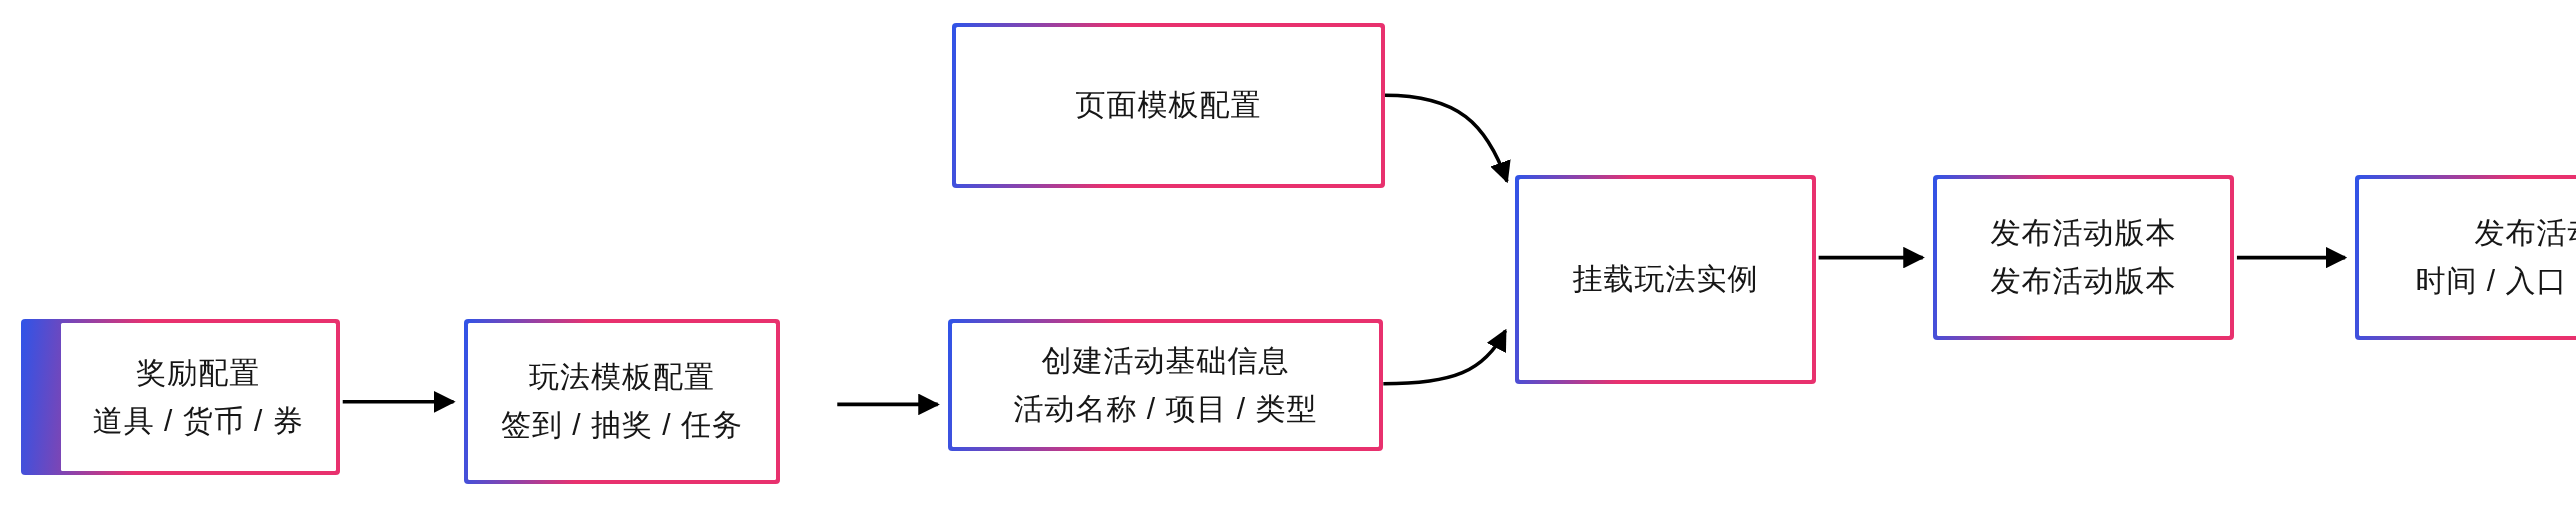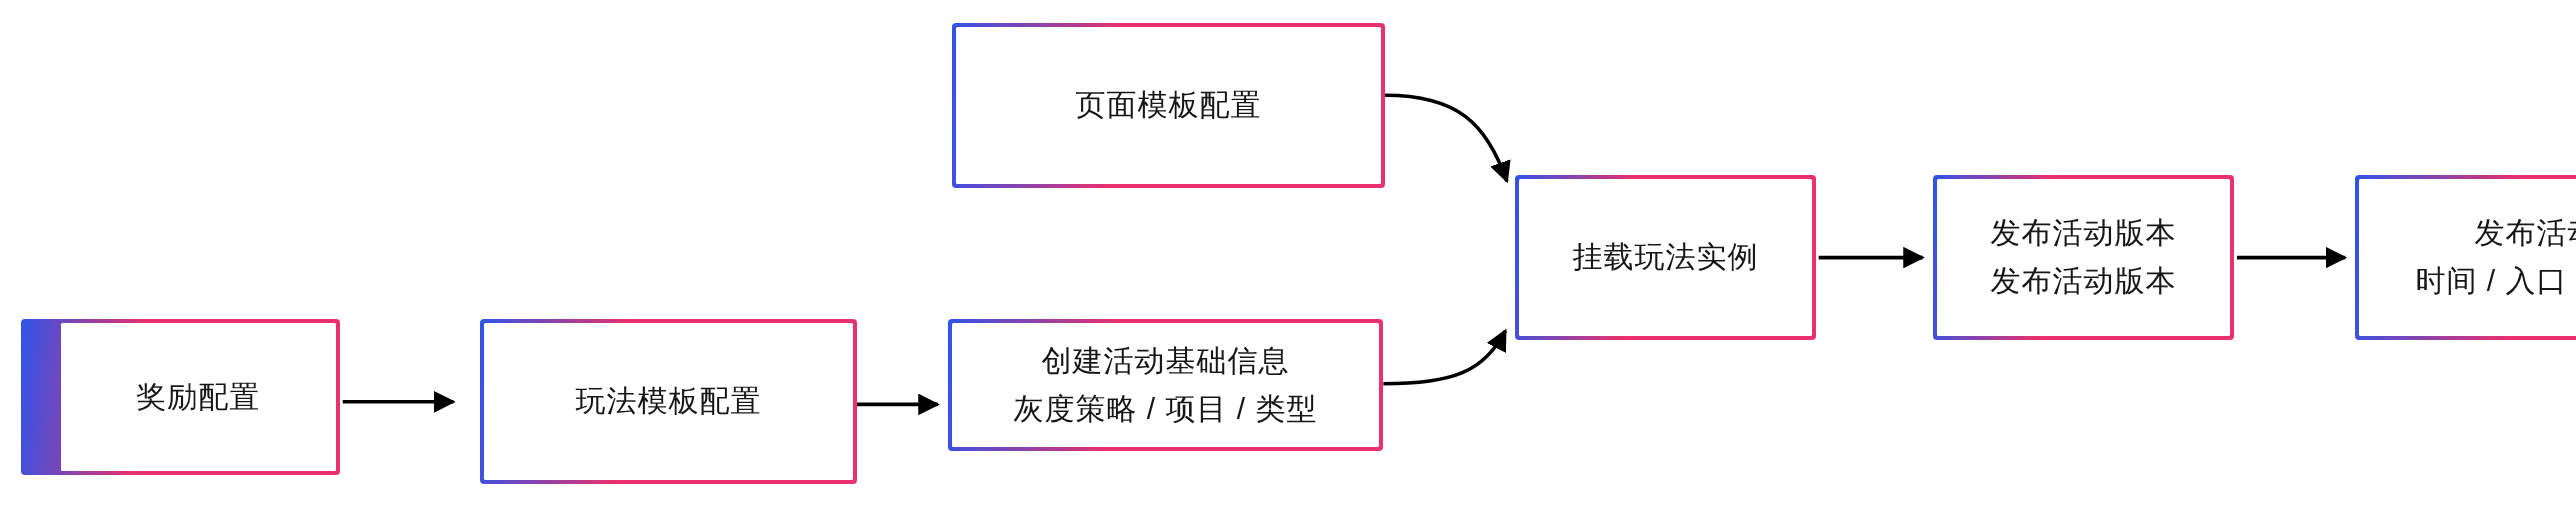--- a/index.html
+++ b/index.html
@@ -35,24 +35,24 @@
   .line {
     font-size: 30px;
     line-height: 1.15;
     color: var(--text);
     letter-spacing: 1px;
     white-space: nowrap;
   }
 
   
   #n-reward            { left:   20.6px; top: 319px; width: 319px; height: 156px; padding-left: 40px; }
-  #n-gameplay-template { left:  480px; top: 319px; width: 377px; height: 165px; }
+  #n-gameplay-template { left:  464px; top: 319px; width: 316px; height: 165px; }
   #n-create-activity   { left: 948px; top: 319px; width: 435px; height: 132px; }
   #n-page-template     { left: 952px; top:  23px; width: 433px; height: 165px; }
-  #n-mount-instance    { left: 1515px; top: 175px; width: 301px; height: 165px; }
+  #n-mount-instance    { left: 1515px; top: 175px; width: 301px; height: 209px; }
   #n-bind-resource     { left: 1933px; top: 175px; width: 301px; height: 165px; }
   #n-publish-version   { left: 2355px; top: 175px; width: 425px; height: 165px; }
 
   svg.arrows {
     position: absolute;
     left: 0; top: 0;
     width: 100%; height: 100%;
     pointer-events: none;
   }
   svg.arrows path {
@@ -78,33 +78,35 @@
     <path d="M 2685 745 C 2820 745 2880 722 2922 642" marker-end="url(#ah)"></path>
     <path d="M 2688 185 C 2830 185 2885 240 2925 352" marker-end="url(#ah)"></path>
     <path d="M 3530 500 L 3732 500" marker-end="url(#ah)"></path>
     <path d="M 4342 500 L 4552 500" marker-end="url(#ah)"></path>
     <path d="M 5402 500 L 5632 500" marker-end="url(#ah)"></path>
   </svg>
 
   <div class="node" id="n-reward">
     <div class="node-inner">
       <div class="line">奖励配置</div>
+      <div class="line">道具 / 货币 / 券</div>
     </div>
   </div>
 
   <div class="node" id="n-gameplay-template">
     <div class="node-inner">
       <div class="line">玩法模板配置</div>
+      <div class="line">签到 / 抽奖 / 任务</div>
     </div>
   </div>
 
   <div class="node" id="n-create-activity">
     <div class="node-inner">
       <div class="line">创建活动基础信息</div>
-      <div class="line">灰度策略 / 项目 / 类型</div>
+      <div class="line">活动名称 / 项目 / 类型</div>
     </div>
   </div>
 
   <div class="node" id="n-page-template">
     <div class="node-inner">
       <div class="line">页面模板配置</div>
     </div>
   </div>
 
   <div class="node" id="n-mount-instance">

